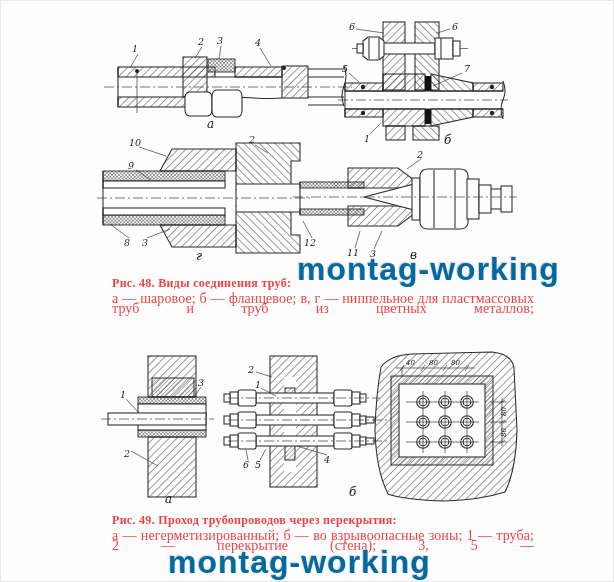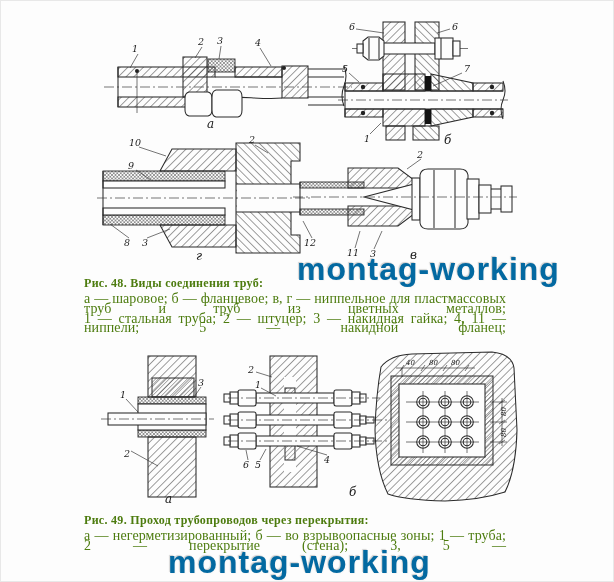--- a/index.html
+++ b/index.html
@@ -18,21 +18,21 @@
   .phf { fill:url(#hF); stroke:#2b2b2b; stroke-width:1; }
   .phx { fill:url(#hX); stroke:#2b2b2b; stroke-width:.9; }
   .lnw { fill:#fdfdfd; stroke:#2b2b2b; stroke-width:1.05; }
   .ln  { fill:none; stroke:#2b2b2b; stroke-width:1.05; }
   .ld  { fill:none; stroke:#2b2b2b; stroke-width:.65; }
   .cl  { fill:none; stroke:#3a3a3a; stroke-width:.7; stroke-dasharray:10 3 2 3; }
   text.num    { font-family:"DejaVu Serif",serif; font-style:italic; font-size:9.5px; fill:#1c1c1c; }
   text.letter { font-family:"DejaVu Serif",serif; font-style:italic; font-size:12px; fill:#1c1c1c; }
   text.dim    { font-family:"DejaVu Serif",serif; font-style:italic; font-size:7px; fill:#1c1c1c; }
   
-  .cap{position:absolute;left:84px;width:422px;color:#4d7c0f;}
+  .cap{position:absolute;left:112px;width:422px;color:#ef4444;}
   .cap48{top:276px;}
   .cap49{top:513px;}
   .cap-title{font-size:12px;font-weight:bold;letter-spacing:.3px;margin-bottom:3px;}
   .cap-line{font-size:14px;line-height:9.8px;letter-spacing:.1px;}
   .jl{text-align:justify;text-align-last:justify;}
   
   .wm{
     position:absolute;
     font-family:"Liberation Sans",sans-serif;
     font-weight:bold;font-size:32px;letter-spacing:1px;
@@ -312,21 +312,20 @@
     <text class="dim" transform="rotate(-90 506 416)" x="506" y="416">80</text>
     <text class="dim" transform="rotate(-90 506 437)" x="506" y="437">80</text>
   </g>
 </svg>
 
 <div class="wm wm1">montag-working</div>
 
 <div class="cap cap48">
   <div class="cap-title">Рис. 48. Виды соединения труб:</div>
   <div class="cap-line jl">а — шаровое; б — фланцевое; в, г — ниппельное для пластмассовых труб и труб из цветных металлов;</div>
-  <div class="cap-line jl">1 — стальная труба; 2 — штуцер; 3 — накидная гайка; 4, 11 — ниппели; 5 — накидной фланец;</div>
 </div>
 
 <div class="cap cap49">
   <div class="cap-title">Рис. 49. Проход трубопроводов через перекрытия:</div>
   <div class="cap-line jl">а — негерметизированный; б — во взрывоопасные зоны; 1 — труба; 2 — перекрытие (стена); 3, 5 —</div>
 </div>
 
 <div class="wm wm2">montag-working</div>
 
 </div>

